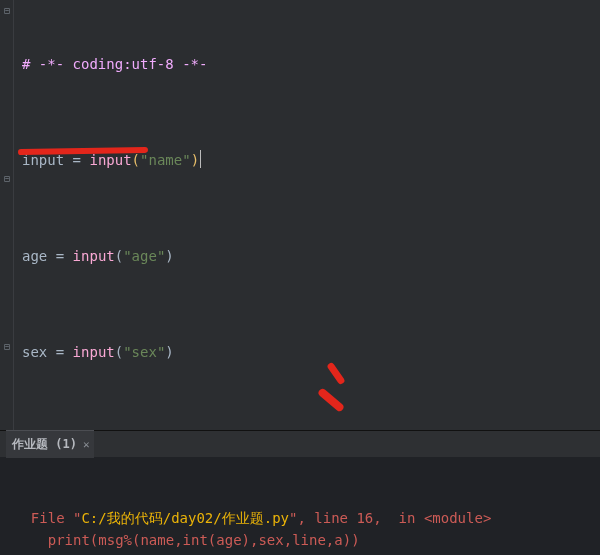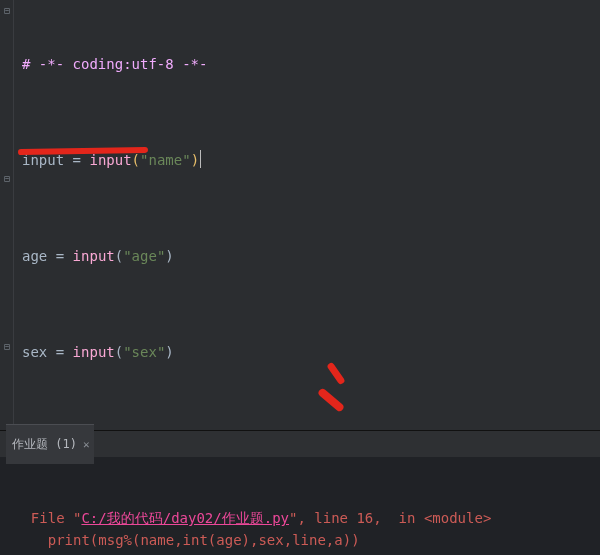--- a/index.html
+++ b/index.html
@@ -24,26 +24,26 @@
   .caret { display:inline-block; width:1px; height:18px; background:#bbbbbb; vertical-align:-3px; margin-left:1px; }
 
   
   .mark1 { position:absolute; left:18px; top:148px; width:130px; height:6px; background:#e3261b; border-radius:3px; transform:rotate(-1deg); }
   .mark2a{ position:absolute; left:324px; top:370px; width:24px; height:7px; background:#e3261b; border-radius:4px; transform:rotate(55deg); }
   .mark2b{ position:absolute; left:316px; top:396px; width:30px; height:8px; background:#e3261b; border-radius:4px; transform:rotate(40deg); }
 
   
   .panel { position:absolute; left:0; top:430px; width:600px; height:125px; background:#202226; border-top:1px solid #111; }
   .tabrow{ height:26px; background:#2e3033; display:flex; align-items:center; padding-left:6px; font-family:"Microsoft YaHei","Consolas",monospace; font-size:12px; color:#b6b9bf; }
-  .tab   { display:flex; align-items:center; height:40px; padding:0 4px 0 6px; background:#36383c; border-top:1px solid #4b4d52; }
+  .tab   { display:flex; align-items:center; height:28px; padding:0 4px 0 6px; background:#36383c; border-top:1px solid #4b4d52;font-weight:bold; }
   .tab .x{ margin-left:6px; color:#8a8f96; font-size:11px; cursor:pointer; }
   .pout  { padding:6px 8px 8px 14px; white-space:pre; line-height:22px; font-size:14px; }
   .err   { color:#cc5b56; }
   .trace { color:#cc5b56; }
-  .link  { color:#ec4899; text-decoration:underline; }
+  .link  { color:#eab308; }
   .dim   { color:#7d8391; }
 </style>
 </head>
 <body>
 
 <div class="editor">
   <div class="gutter">
     <span class="fold" style="top:6px">⊟</span>
     <span class="fold" style="top:174px">⊟</span>
     <span class="fold" style="top:342px">⊟</span>

